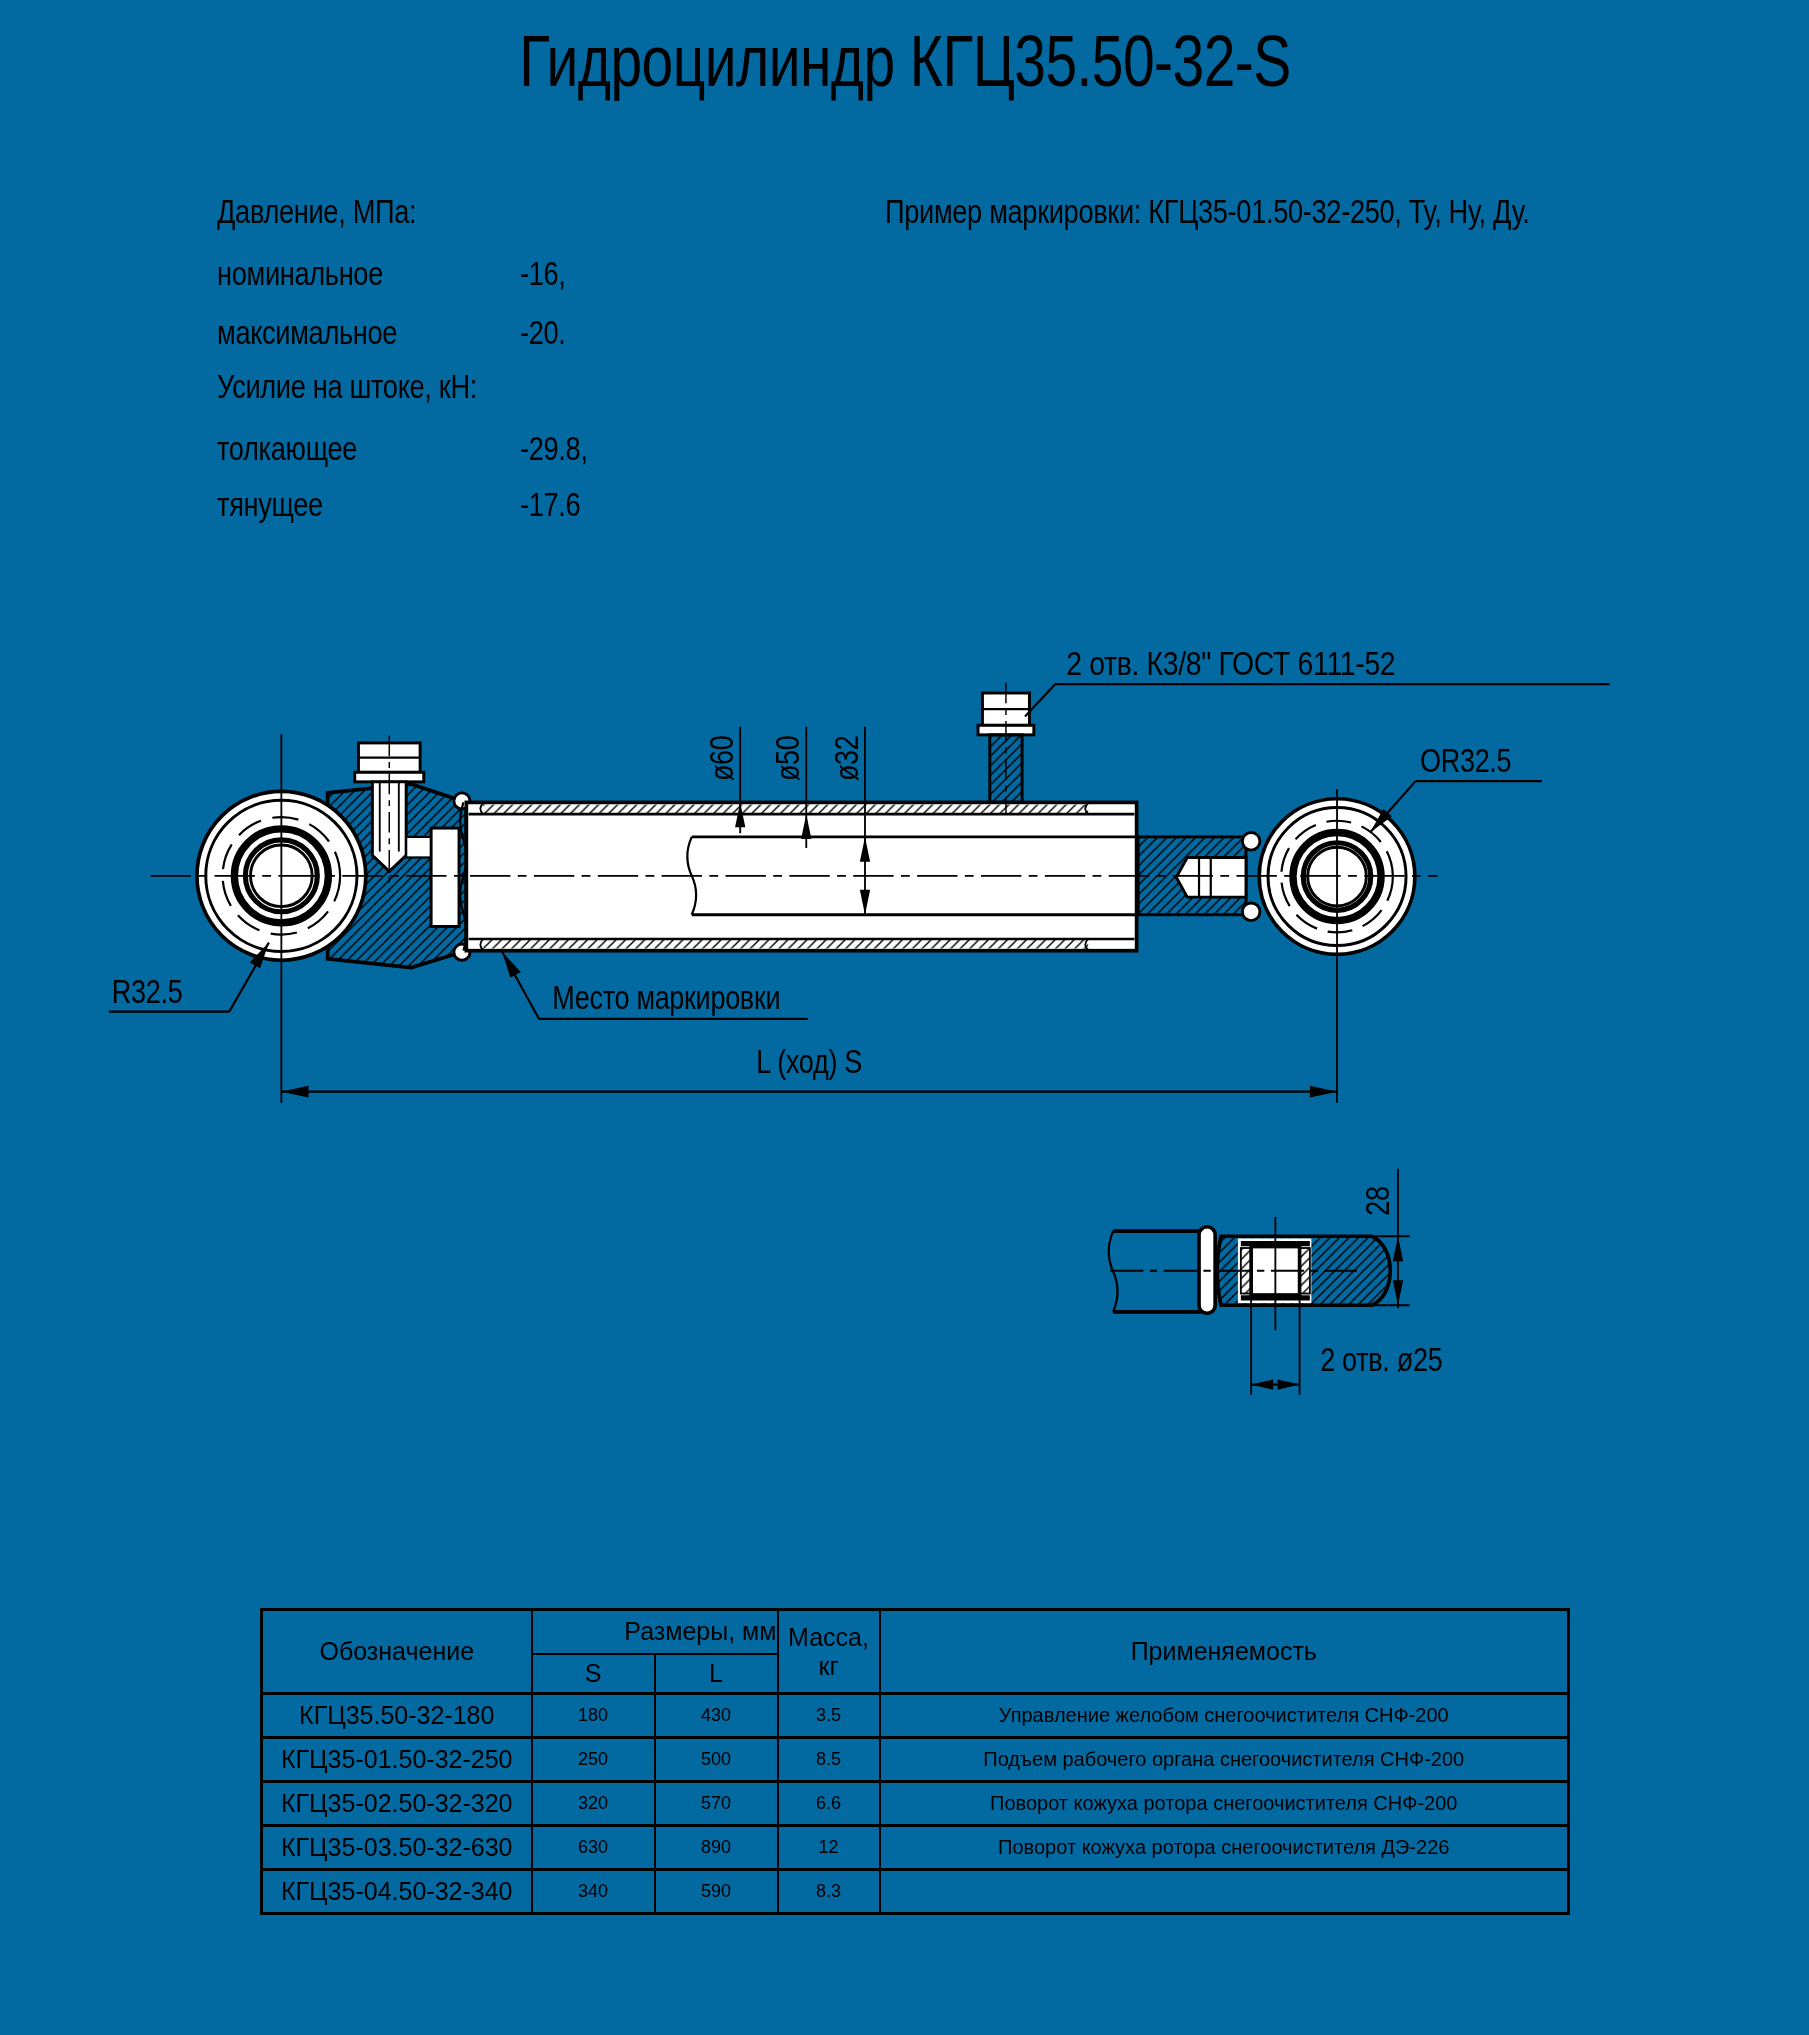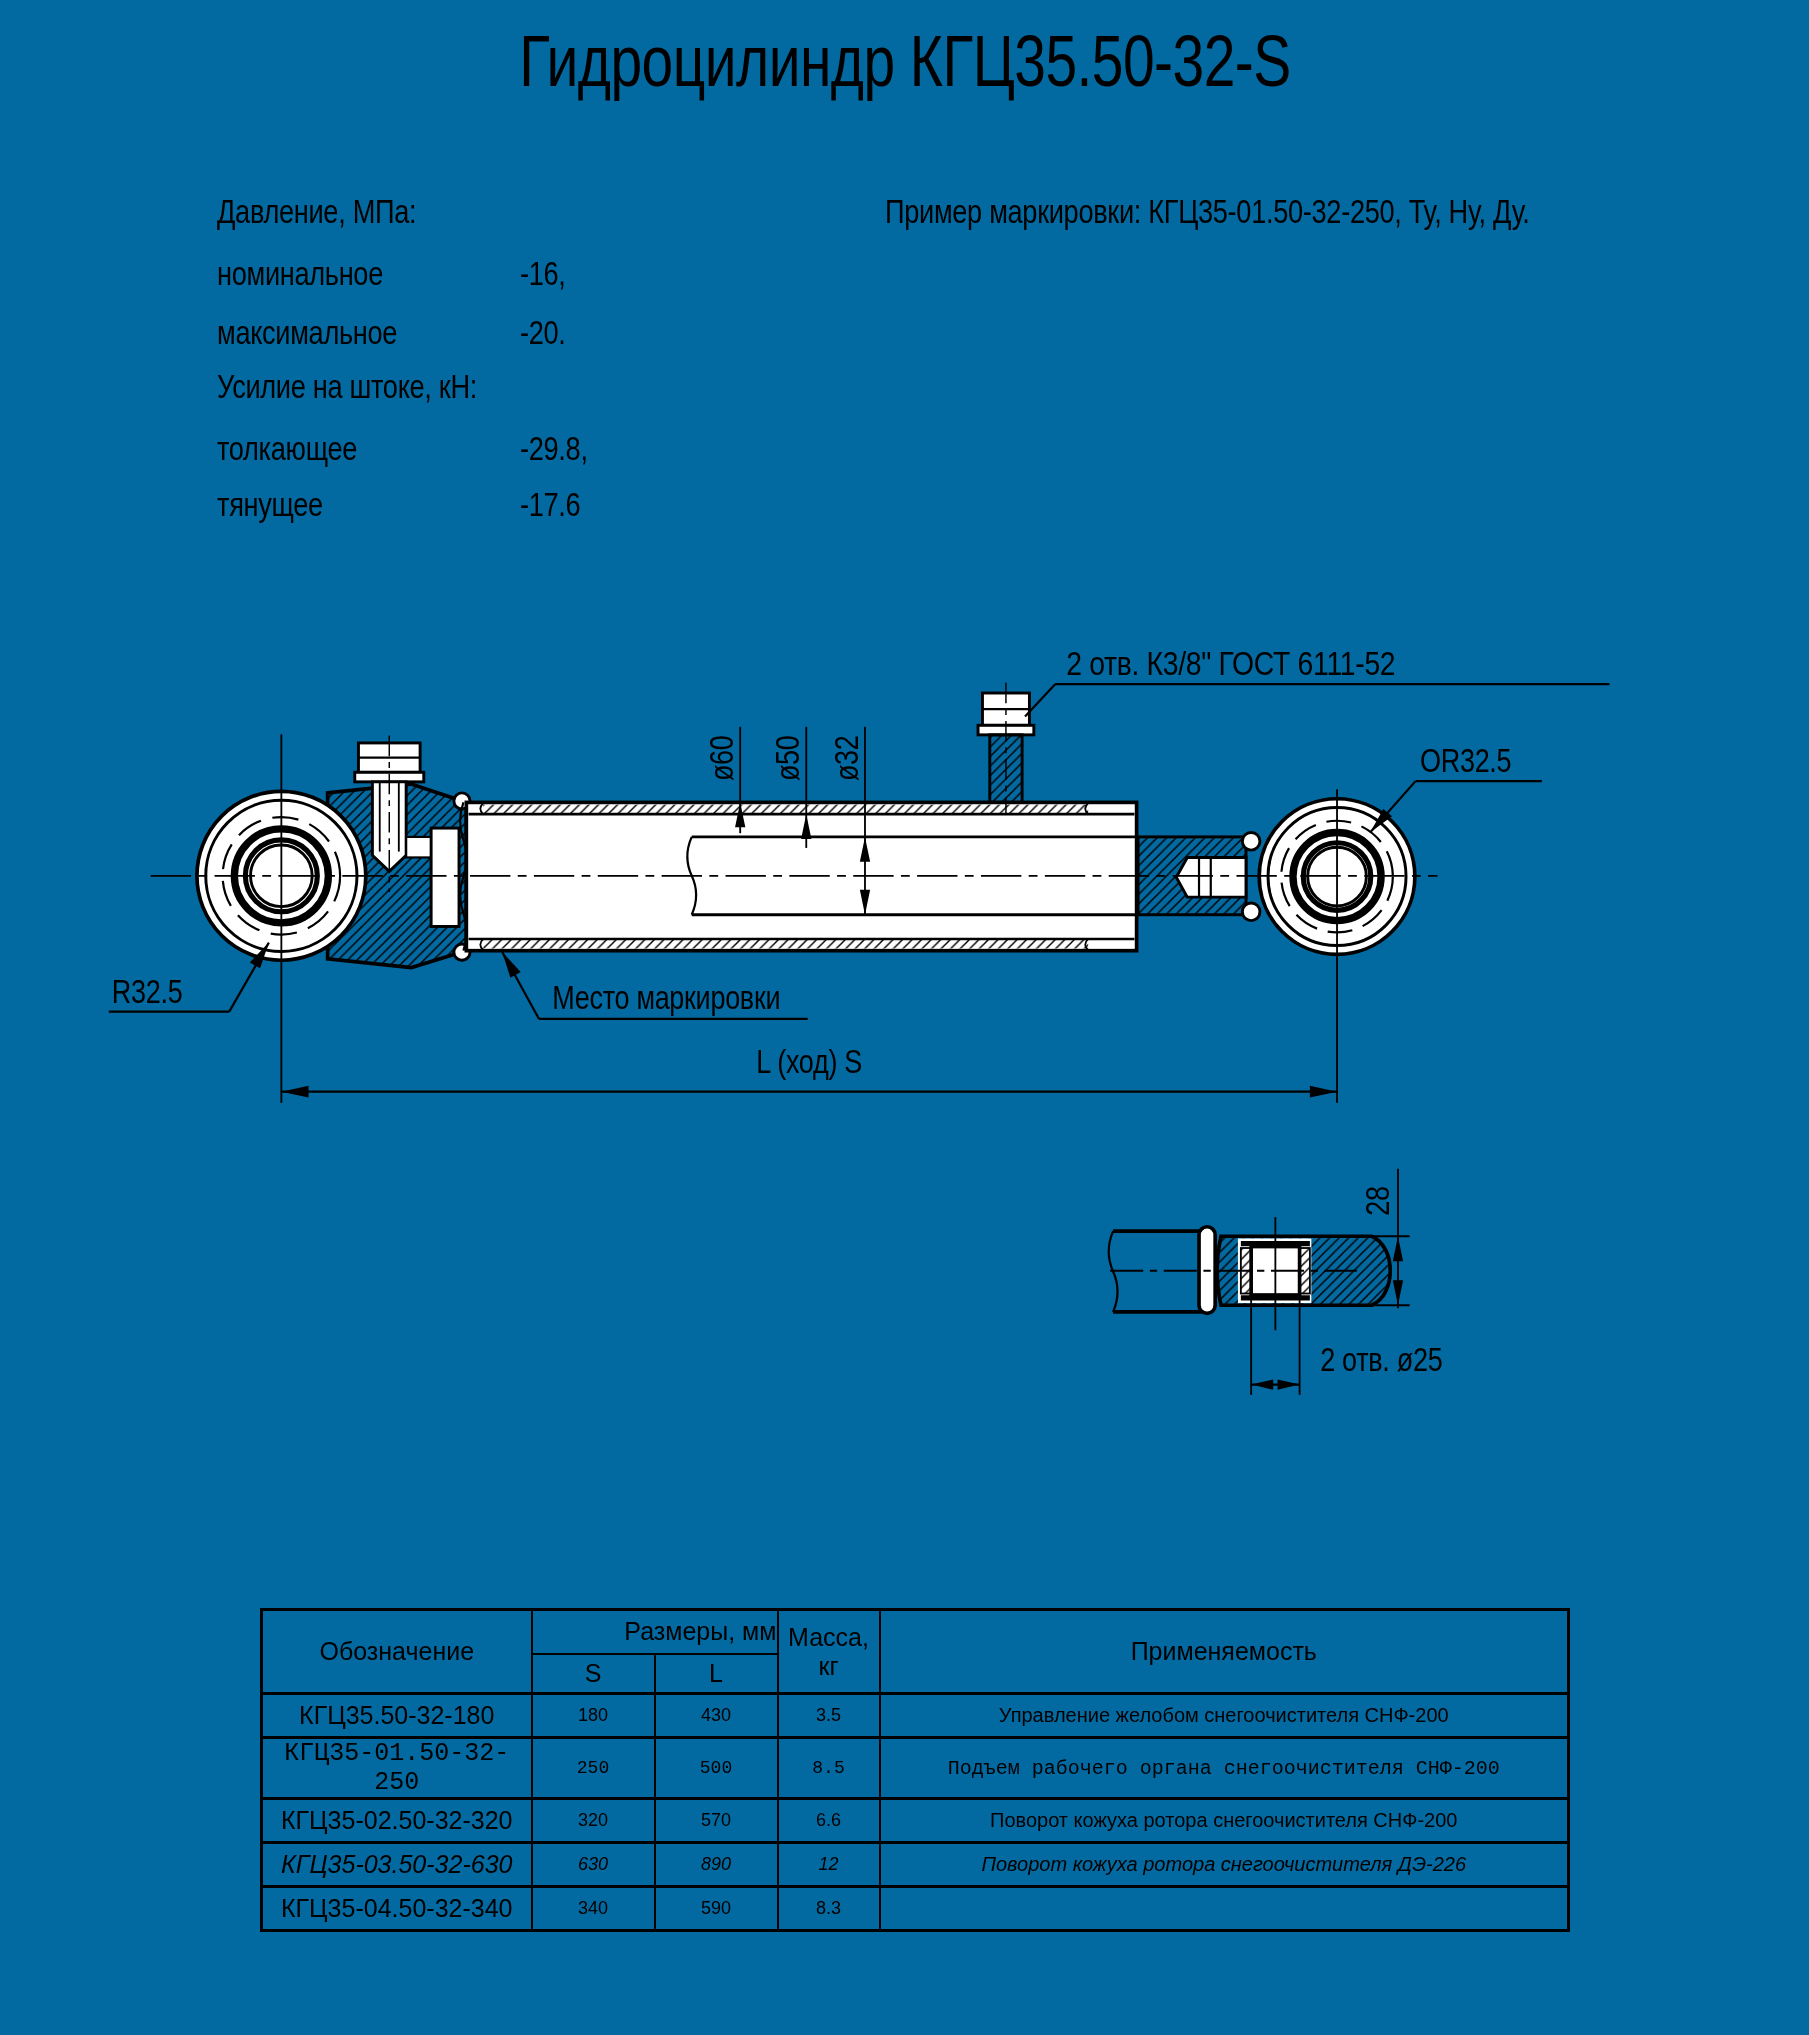--- a/index.html
+++ b/index.html
@@ -226,35 +226,35 @@
       <th>S</th>
       <th>L</th>
     </tr>
     <tr style="height:44px;">
       <td class="name-cell">КГЦ35.50-32-180</td>
       <td class="num-cell">180</td>
       <td class="num-cell">430</td>
       <td class="num-cell">3.5</td>
       <td class="app-cell">Управление желобом снегоочистителя СНФ-200</td>
     </tr>
-    <tr style="height:44px;font-family:Liberation Mono, monospace;">
+    <tr style="height:44px;">
       <td class="name-cell">КГЦ35-01.50-32-250</td>
       <td class="num-cell">250</td>
       <td class="num-cell">500</td>
       <td class="num-cell">8.5</td>
       <td class="app-cell">Подъем рабочего органа снегоочистителя СНФ-200</td>
     </tr>
     <tr style="height:44px;">
       <td class="name-cell">КГЦ35-02.50-32-320</td>
       <td class="num-cell">320</td>
       <td class="num-cell">570</td>
       <td class="num-cell">6.6</td>
       <td class="app-cell">Поворот кожуха ротора снегоочистителя СНФ-200</td>
     </tr>
-    <tr style="height:44px;font-style:italic;">
+    <tr style="height:44px;">
       <td class="name-cell">КГЦ35-03.50-32-630</td>
       <td class="num-cell">630</td>
       <td class="num-cell">890</td>
       <td class="num-cell">12</td>
       <td class="app-cell">Поворот кожуха ротора снегоочистителя ДЭ-226</td>
     </tr>
     <tr style="height:44px;">
       <td class="name-cell">КГЦ35-04.50-32-340</td>
       <td class="num-cell">340</td>
       <td class="num-cell">590</td>

